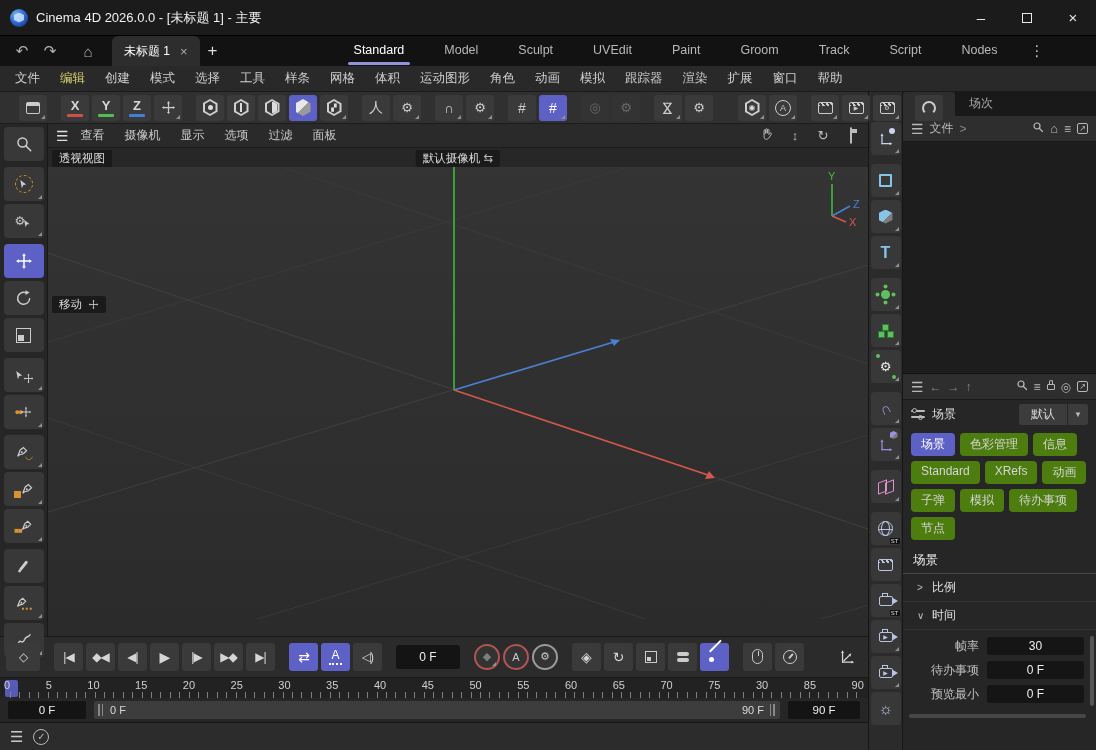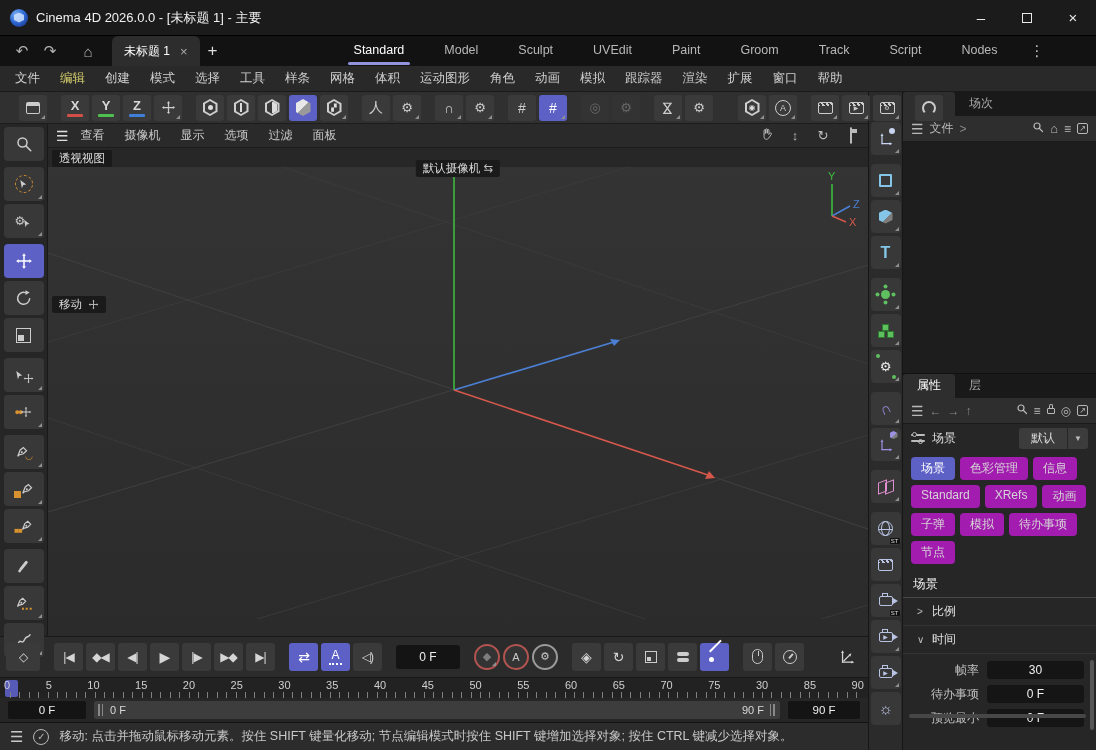--- a/index.html
+++ b/index.html
@@ -149,21 +149,21 @@
   .toggleico { width:14px; height:12px; position:relative; }
   .toggleico::before, .toggleico::after { content:""; position:absolute; left:0; right:0; height:2px; background:#bbb; border-radius:1px; }
   .toggleico::before { top:2px; } .toggleico::after { bottom:2px; }
   .toggleico i { position:absolute; width:5px; height:5px; border-radius:50%; background:#262626; border:1.5px solid #bbb; }
   .toggleico i:first-child { left:1px; top:0px; } .toggleico i:last-child { right:2px; bottom:0px; }
   .preset { margin-left:auto; display:flex; }
   .preset .pmain { background:#3c3c3c; border-radius:3px 0 0 3px; padding:2px 12px; color:#ddd; }
   .preset .parr { background:#3c3c3c; border-left:1px solid #262626; border-radius:0 3px 3px 0;
                   padding:2px 6px; color:#bbb; font-size:8px; display:flex; align-items:center; }
   .cats { display:flex; flex-wrap:wrap; gap:5px 5px; padding:5px 8px 7px; background:#262626; }
-  .cat { background:#a21caf; border-radius:4px; padding:3px 10px; color:#d5d5d5; font-size:12px; }
+  .cat { background:#4d7c0f; border-radius:4px; padding:3px 10px; color:#d5d5d5; font-size:12px; }
   .cat.active { background:#5d61c6; color:#fff; }
   .secttitle { padding:5px 10px 4px; color:#eee; font-size:12.5px; background:#262626;
                border-bottom:1px solid #484848; }
   .group-row { display:flex; align-items:center; gap:7px; padding:5px 10px 5px 14px; color:#e0e0e0;
                background:#262626; border-bottom:1px solid #333; font-size:12px; }
   .group-row .caret { color:#bbb; font-size:10px; width:8px; }
   .fieldrows { background:#262626; padding:4px 0 6px; flex:1; position:relative; }
   .frow { display:flex; align-items:center; gap:8px; padding:3px 12px 3px 0; }
   .frow .flabel { width:76px; text-align:right; color:#c0c0c0; font-size:12px; }
   .frow .fval { flex:1; background:#151515; border-radius:3px; text-align:center; color:#efefef;
@@ -540,21 +540,21 @@
               <line x1="0" y1="105" x2="820" y2="381" stroke="#404040"></line>
               <line x1="0" y1="270" x2="820" y2="546" stroke="#3a3a3a"></line>
               <line x1="406" y1="242" x2="406" y2="19" stroke="#3dbb3d" stroke-width="1.6"></line>
               <line x1="406" y1="242" x2="566" y2="194" stroke="#4a7fd4" stroke-width="1.6"></line>
               <path d="M572 192 L562 191 L566 198 Z" fill="#4a7fd4"></path>
               <line x1="406" y1="242" x2="660" y2="327" stroke="#d4574a" stroke-width="1.6"></line>
               <path d="M667 330 L657 331 L661 323 Z" fill="#d4574a"></path>
             </svg>
             <div class="vp-band"></div>
             <span class="chip" style="left:4px;top:2px">透视视图</span>
-            <span class="chip" style="left:50%;top:12px;transform:translateX(-50%)">
+            <span class="chip" style="left:50%;top:2px;transform:translateX(-50%)">
               <span>默认摄像机</span>
               <span style="color:#bbb"> ⇆</span>
             </span>
             <div class="gizmo">
               <svg width="46" height="56">
                 <line x1="16" y1="46" x2="16" y2="14" stroke="#3dbb3d" stroke-width="1.6"></line>
                 <line x1="16" y1="46" x2="34" y2="36" stroke="#4a7fd4" stroke-width="1.6"></line>
                 <line x1="16" y1="46" x2="30" y2="52" stroke="#d4574a" stroke-width="1.6"></line>
                 <text x="12" y="10" fill="#3dbb3d" font-size="11" font-family="Liberation Sans">Y</text>
                 <text x="37" y="38" fill="#4a7fd4" font-size="11" font-family="Liberation Sans">Z</text>
@@ -663,21 +663,20 @@
             <span class="rend">90 F</span>
             <span class="handle"></span>
           </div>
           <span class="rfield" style="width:72px">90 F</span>
         </div>
       </div>
 
       <div class="statusbar">
         <span style="font-size:15px;color:#c8c8c8">☰</span>
         <span class="checkcirc">✓</span>
-        <span class="statustext">移动: 点击并拖动鼠标移动元素。按住 SHIFT 键量化移动; 节点编辑模式时按住 SHIFT 键增加选择对象; 按住 CTRL 键减少选择对象。</span>
       </div>
     </div>
 
     <div class="rightcol">
       <div class="strip">
         <span class="stbtn tri">
             <svg class="ic" style="width:16px;height:16px;color:#c8d4f0;stroke-width:1.8">
               <use href="#i-axes"></use>
             </svg>
             <span style="position:absolute;right:6px;top:6px;width:6px;height:6px;border-radius:50%;background:#c8d4f0"></span>
@@ -758,25 +757,20 @@
           <span class="sp"></span>
           <span><svg class="ic" style="width:12px;height:12px;stroke-width:2.4">
                 <use href="#i-mag"></use>
               </svg></span>
           <span style="font-size:13px">⌂</span>
           <span style="font-size:12px">≡</span>
           <span style="width:11px;height:11px;border:1.4px solid #b8b8b8;border-radius:2px;display:inline-flex;align-items:center;justify-content:center;font-size:8px">↗</span>
         </div>
         <div class="omlist"></div>
 
-        <div class="ptabs">
-
-        <span class="ptab active">属性</span>
-            <span class="ptab">层</span>
-          </div>
         <div class="pbar ambar">
           <span style="font-size:14px">☰</span>
           <span style="color:#888">←</span>
           <span style="color:#888">→</span>
           <span style="color:#888">↑</span>
           <span class="sp"></span>
           <span><svg class="ic" style="width:12px;height:12px;stroke-width:2.4">
                 <use href="#i-mag"></use>
               </svg></span>
           <span style="font-size:12px">≡</span>

